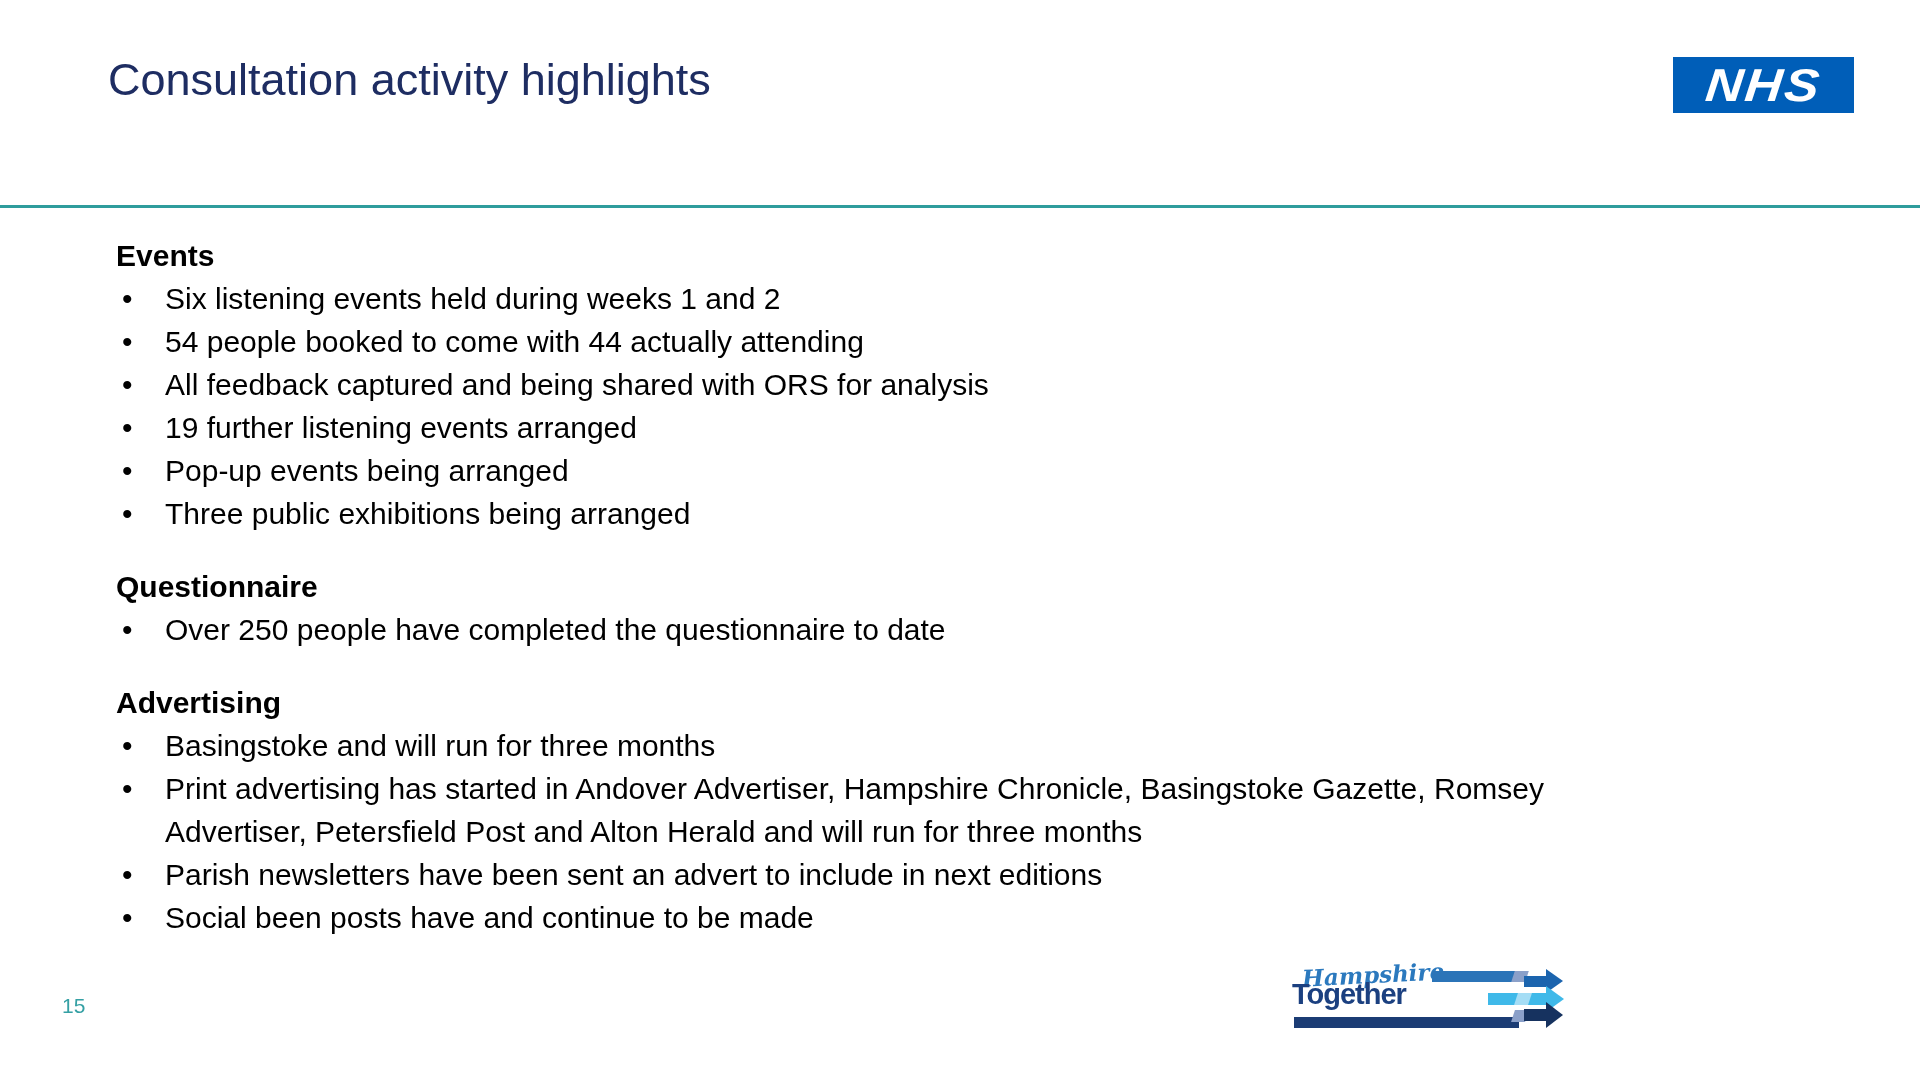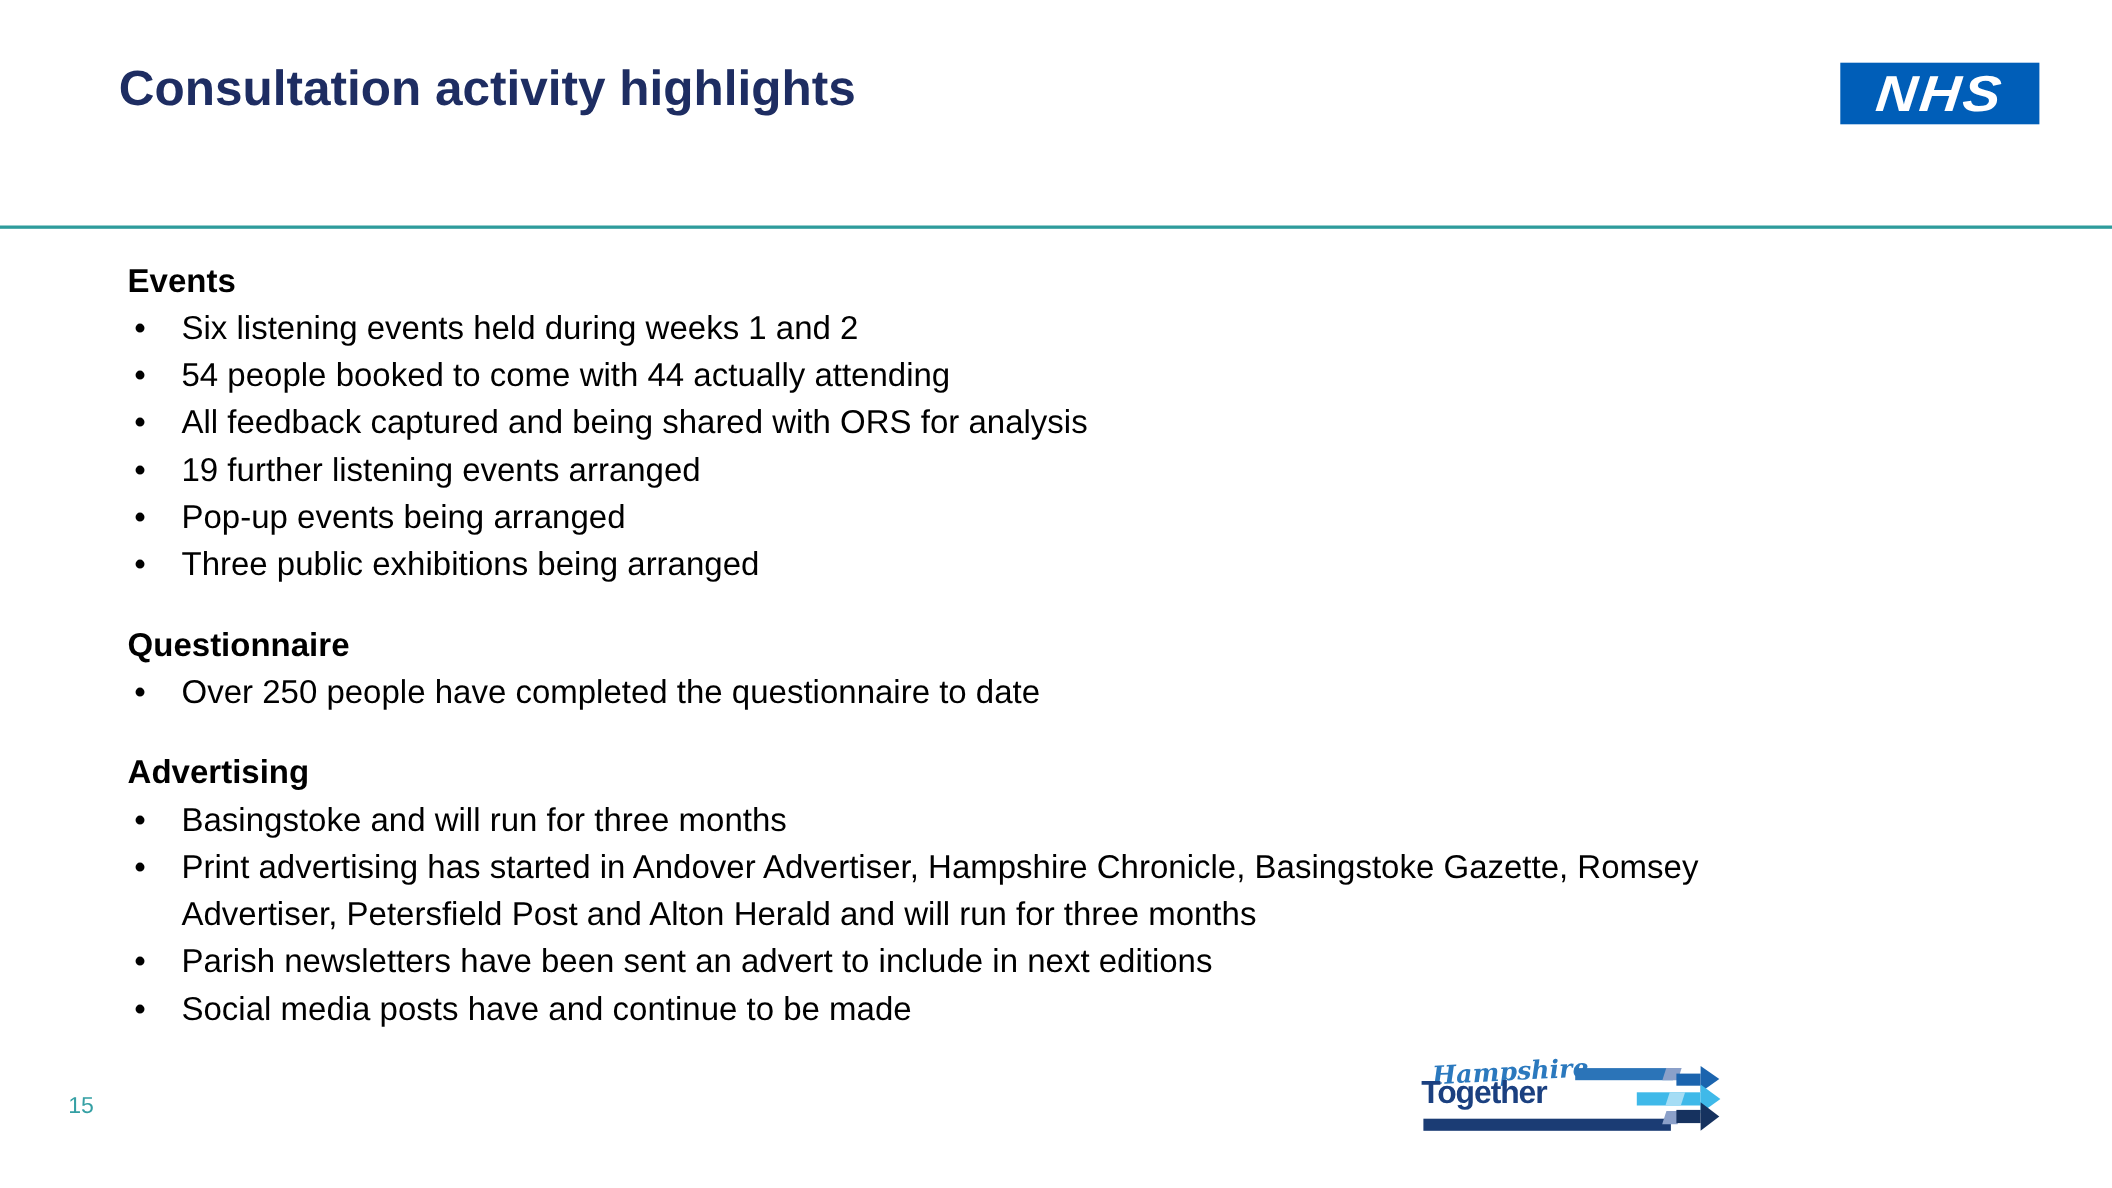--- a/index.html
+++ b/index.html
@@ -4,21 +4,21 @@
 <style>
   html,body { margin:0; padding:0; background:#ffffff; }
   .slide {
     position:relative; width:1920px; height:1080px; background:#ffffff;
     font-family:"Liberation Sans", sans-serif; overflow:hidden;
   }
 
   
   .title {
     position:absolute; left:108px; top:57px; margin:0;
-    font-size:45px; line-height:45px; font-weight:bold; color:#1E2D62;
+    font-size:45px; line-height:45px; font-weight:normal; color:#1E2D62;
     letter-spacing:0px; white-space:nowrap;
   }
 
   
   .nhs-logo {
     position:absolute; left:1673px; top:57px; width:181px; height:56px;
     background:#005EB8; display:flex; align-items:center; justify-content:center;
   }
   .nhs-logo span {
     color:#ffffff; font-weight:bold; font-style:italic; font-size:46px;
@@ -136,21 +136,21 @@
           <span class="dot">•</span>
           <div class="bullet-line">Print advertising has started in Andover Advertiser, Hampshire Chronicle, Basingstoke Gazette, Romsey</div>
           <div class="bullet-line">Advertiser, Petersfield Post and Alton Herald and will run for three months</div>
         </div>
         <div class="bullet">
           <span class="dot">•</span>
           <div class="bullet-line">Parish newsletters have been sent an advert to include in next editions</div>
         </div>
         <div class="bullet">
           <span class="dot">•</span>
-          <div class="bullet-line">Social media posts have and continue to be made</div>
+          <div class="bullet-line">Social been posts have and continue to be made</div>
         </div>
       </section>
     </div>
 
   <div class="page-number">15</div>
 
   <div class="ft ft-hampshire">Hampshire</div>
   <div class="ft ft-together">Together</div>
 
   <div class="shape bar-top"></div>

